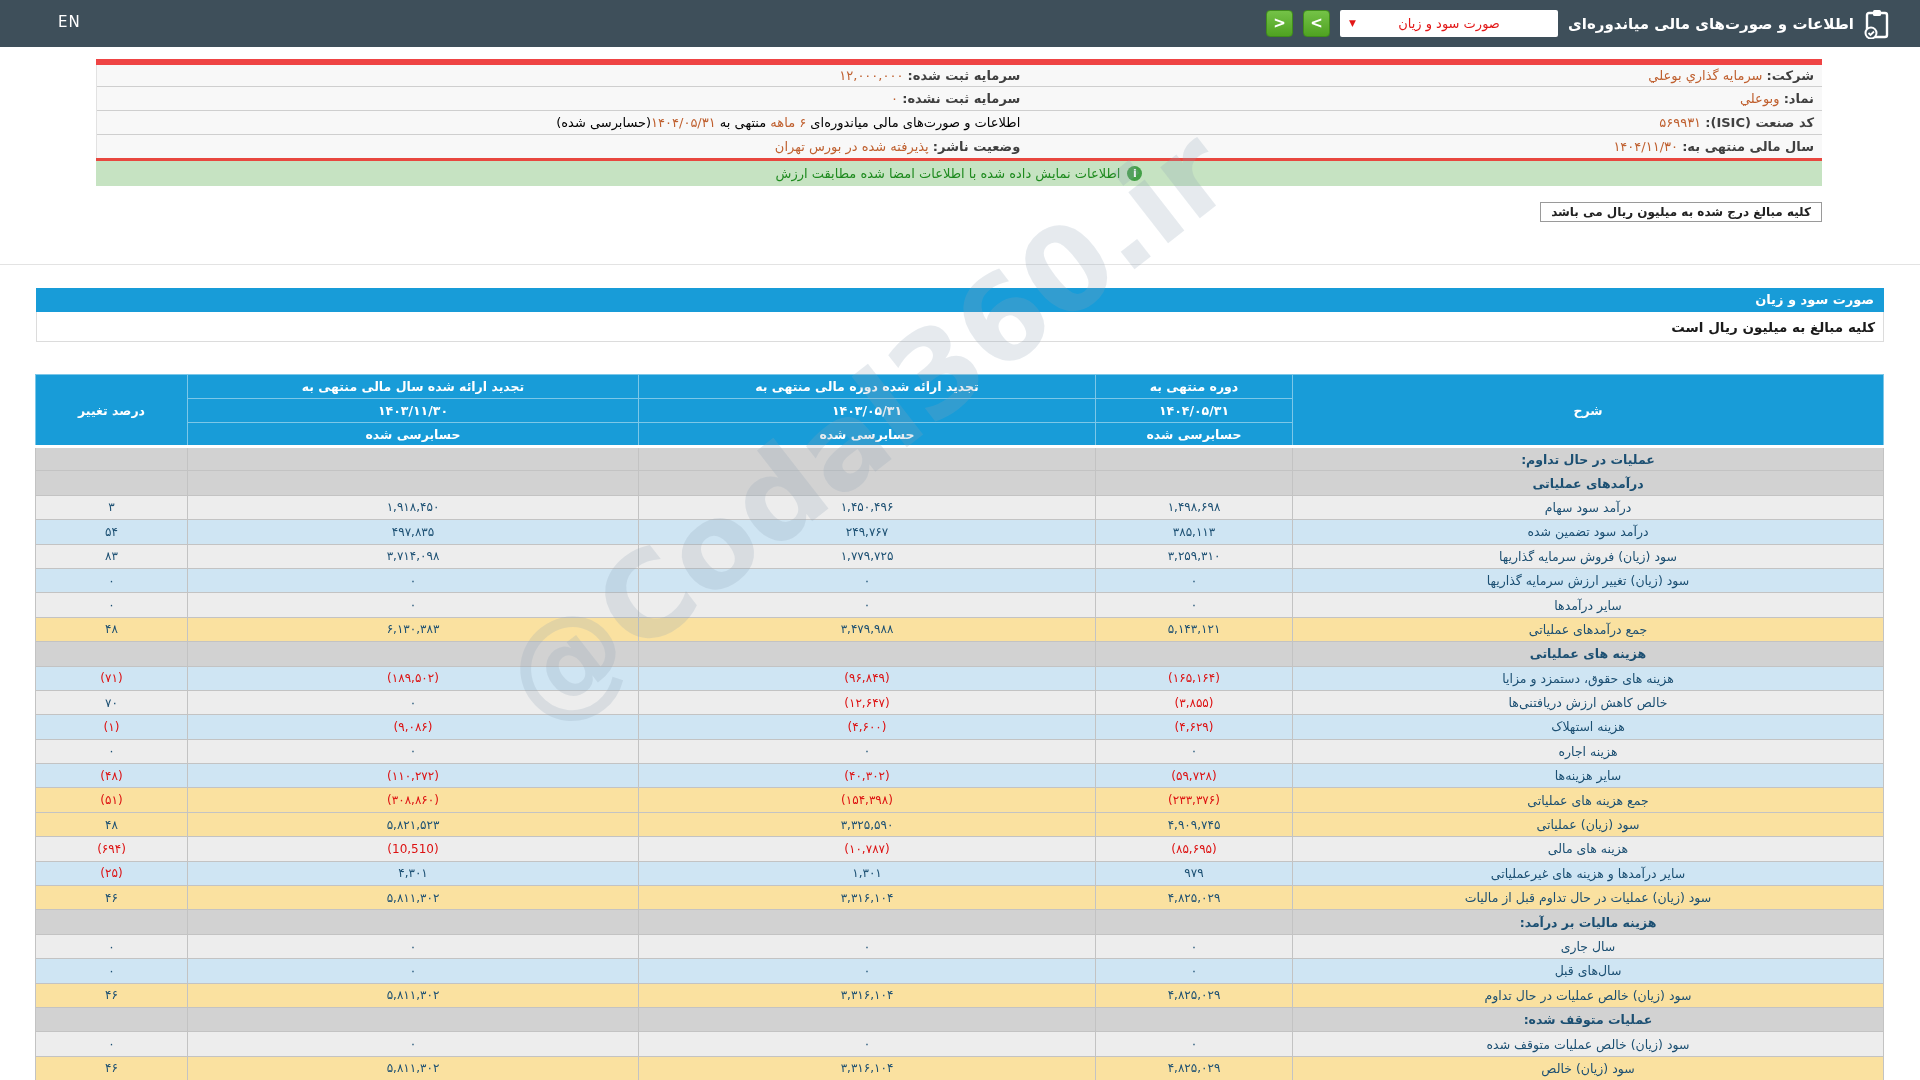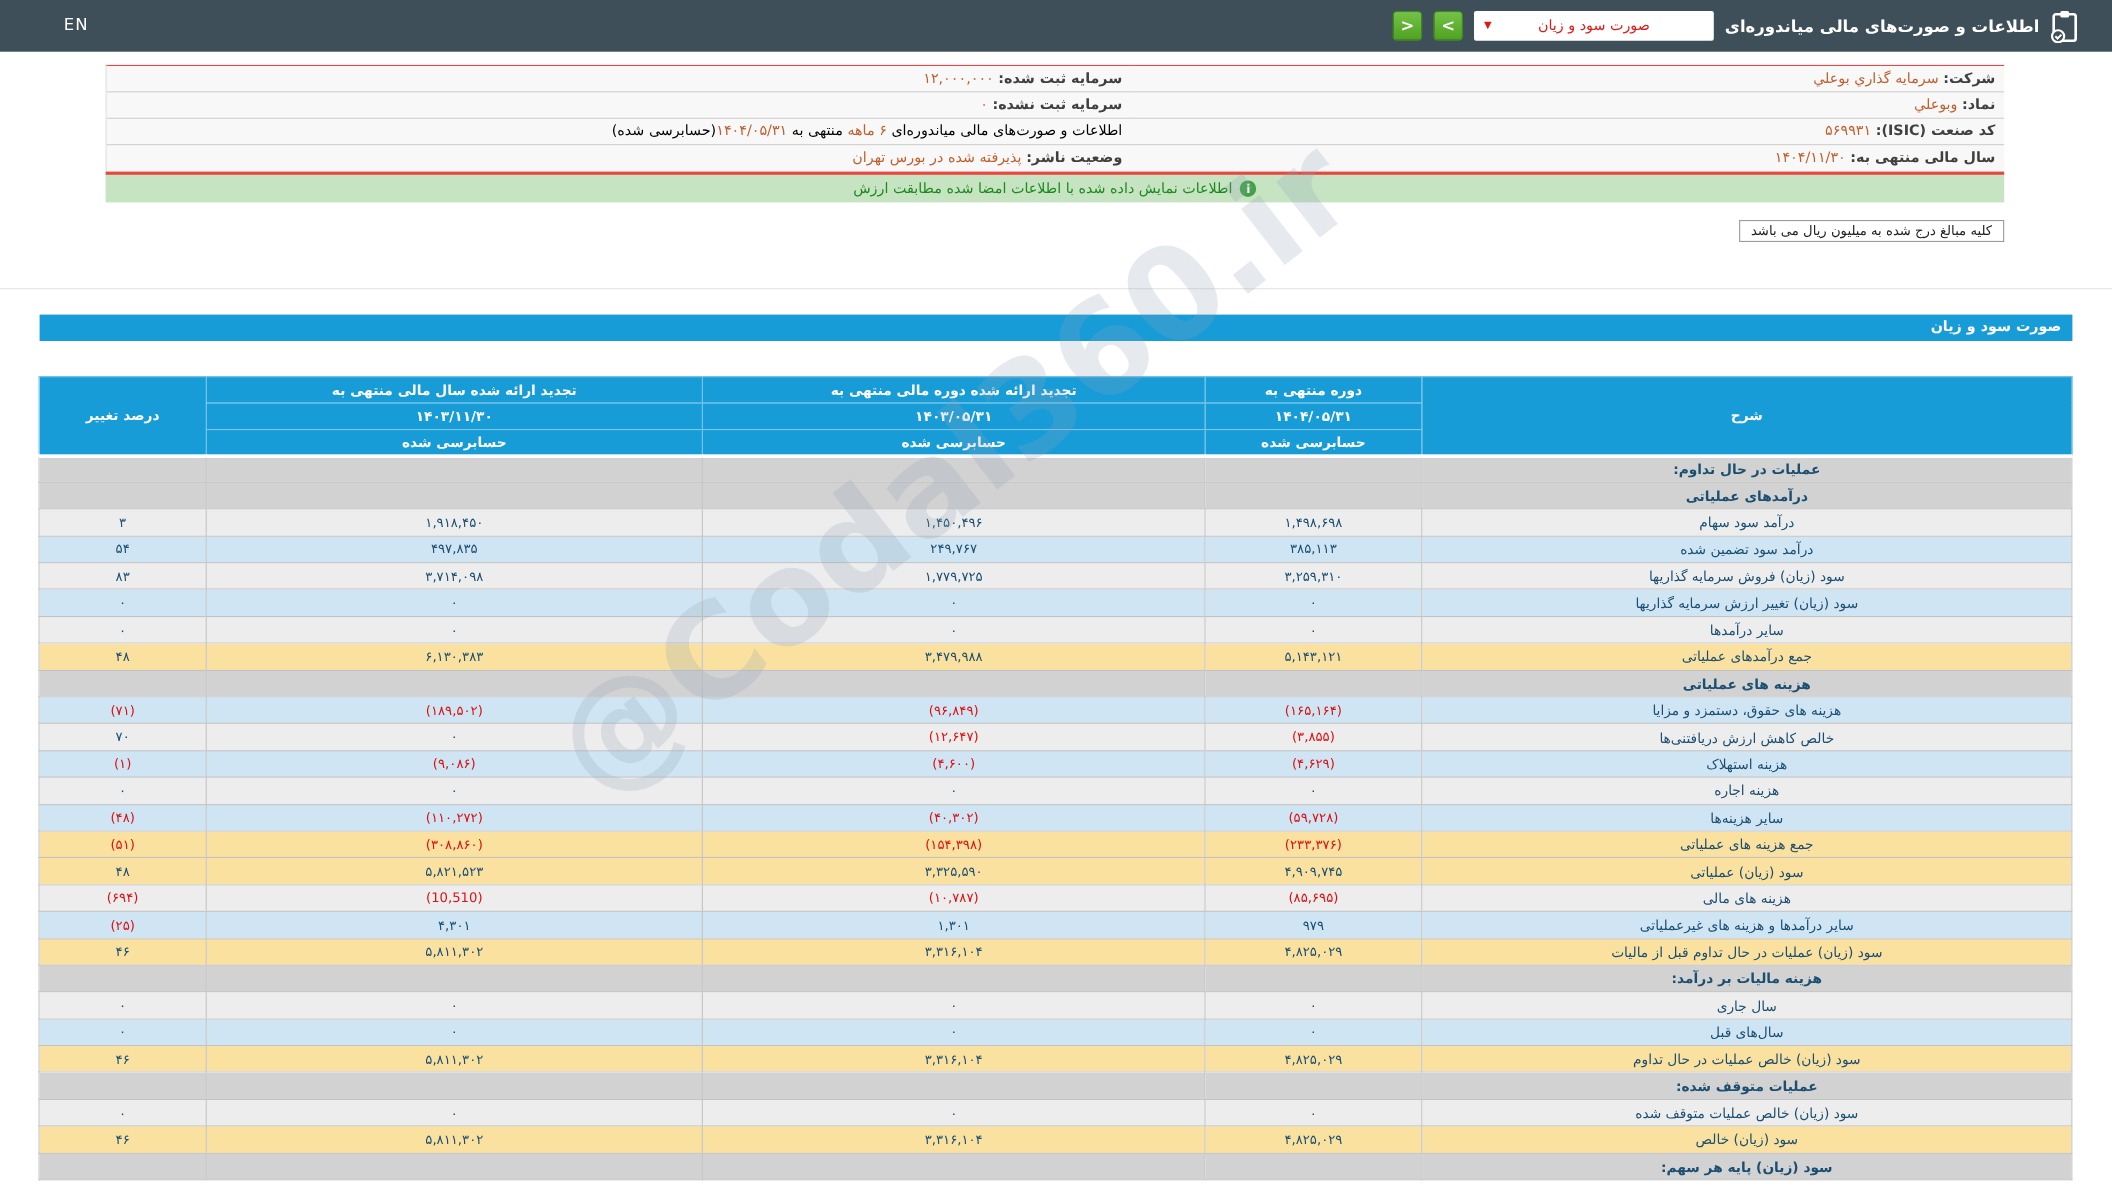--- a/index.html
+++ b/index.html
@@ -20,33 +20,33 @@
   .dropdown .dd-chevron { position:absolute; left:9px; top:8px; color:#e21717; font-size:9px; }
   .navbtn { width:27px; height:27px; border:1px solid #3f8c1c; border-radius:4px;
             background:linear-gradient(#74c247,#4fa221); color:#fff; font-size:15px;
             font-weight:bold; line-height:25px; text-align:center; cursor:pointer;
             font-family:"DejaVu Sans", sans-serif; }
 
   
   .info-wrap { margin:12px 98px 0 96px; }
   .info-table { width:100%; border-collapse:collapse; background:#f8f8f8; font-size:13px; }
   .info-table td { height:24px; border-top:1px solid #cfcfcf; padding:0 8px; white-space:nowrap; }
-  .info-table tr:first-child td { border-top:1px solid #ef4444; }
+  .info-table tr:first-child td { border-top:6px solid #ef4444; }
   .info-table td.c-right { width:46%; }
   .info-table td.c-left  { width:54%; border-left:1px solid #e2e2e2; }
   .info-label { color:#404040; font-weight:bold; }
   .info-value { color:#bf5f2e; }
   .red-line { height:3px; background:#e8473f; }
   .green-banner { height:25px; background:#c6e3c2; display:flex; align-items:center;
                   justify-content:center; gap:7px; color:#1e8a1e; font-size:13px; }
   .info-ico { display:inline-block; width:15px; height:15px; border-radius:50%;
               background:#43a047; color:#fff; font-size:11px; font-weight:bold;
               text-align:center; line-height:15px; font-style:normal; }
   .note-box { display:inline-block; margin:16px 98px 0 0; border:1px solid #9a9a9a;
-              background:#fff; font-size:12px; font-weight:normal; color:#222;
+              background:#fff; font-size:12px; font-weight:bold; color:#222;
               padding:2px 10px; }
   .divider { border:none; border-top:1px solid #e3e3e3; margin-top:42px; }
 
   
   .stmt-wrap { margin:23px 36px 0 36px; position:relative; }
   .stmt-titlebar { height:24px; line-height:24px; background:#189cd8; color:#fff;
                    font-size:13px; font-weight:bold; padding:0 10px; }
   .stmt-subtitle { height:30px; line-height:30px; background:#fff; color:#1a1a1a;
                    font-size:13.5px; font-weight:bold; padding:0 8px;
                    border:1px solid #dcdcdc; border-top:none; }
@@ -144,20 +144,21 @@
     <span>اطلاعات نمایش داده شده با اطلاعات امضا شده مطابقت ارزش</span>
   </div>
 </section>
 
 <div><span class="note-box">کلیه مبالغ درج شده به میلیون ریال می باشد</span></div>
 
 <hr class="divider">
 
 <section class="stmt-wrap">
   <div class="stmt-titlebar">صورت سود و زیان</div>
+  <div class="stmt-subtitle">کلیه مبالغ به میلیون ریال است</div>
 
   <div class="watermark">@Codal360.ir</div>
 
   <table class="stmt-table">
     <colgroup>
       <col style="width:591px">
         <col style="width:197px">
         <col style="width:457px">
       <col style="width:451px">
         <col style="width:152px">

